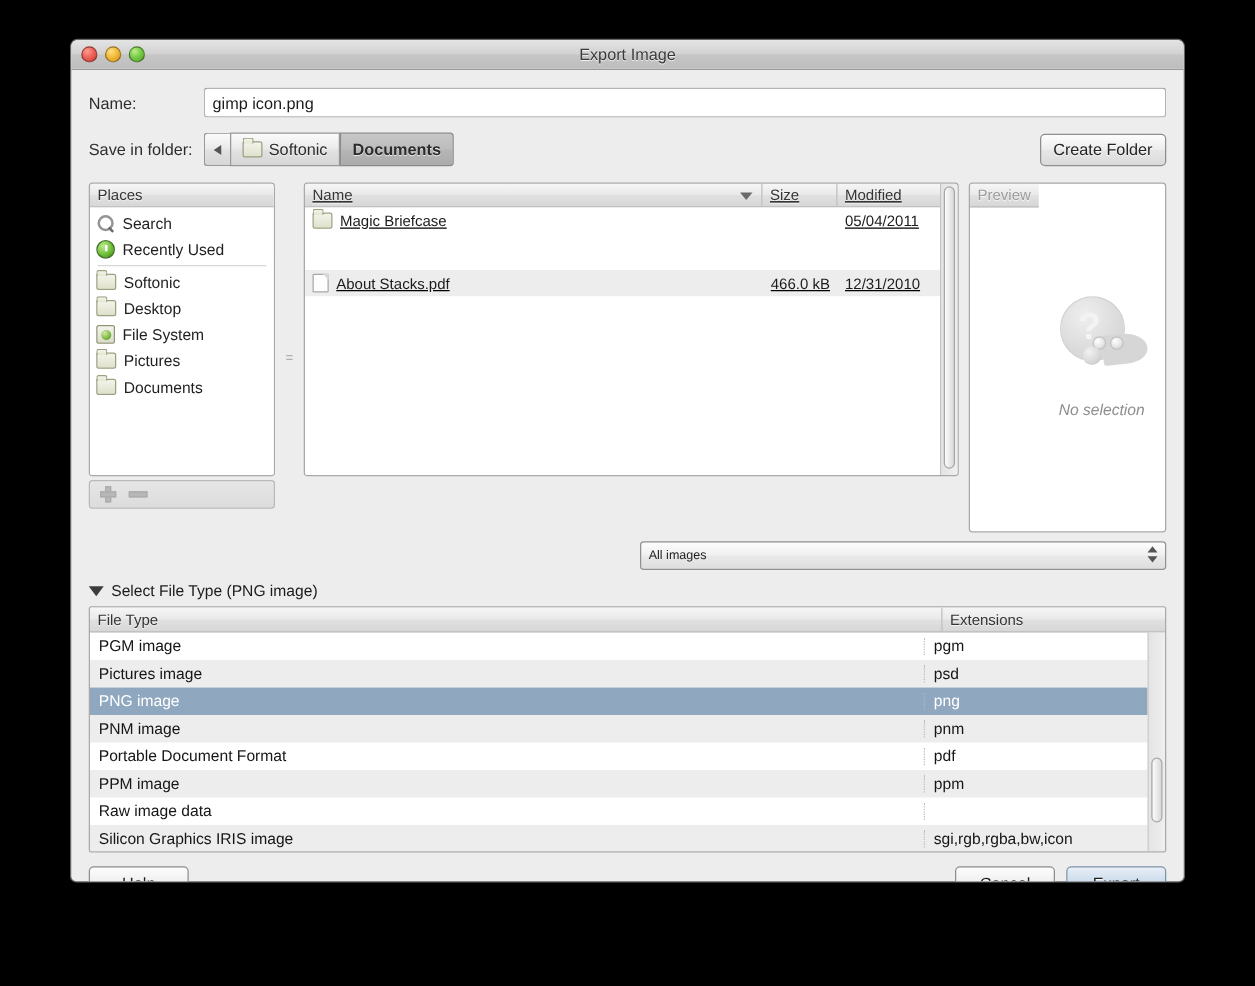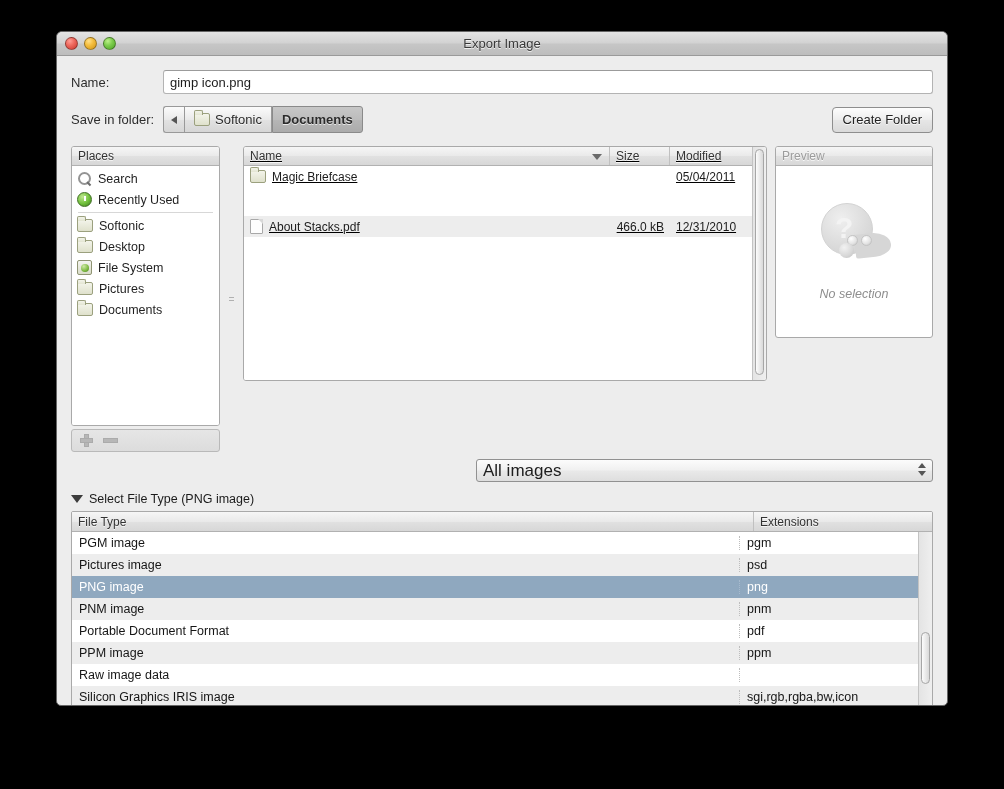--- a/index.html
+++ b/index.html
@@ -129,21 +129,21 @@
   .pane-border {
     background: #fff;
     border: 1px solid #a9a9a9;
     border-radius: 3px;
     overflow: hidden;
   }
 
   
   #places-col { width: 149px; display: flex; flex-direction: column; }
   #places {
-    height: 280px;
+    height: 235px;
     display: flex; flex-direction: column;
   }
   .col-head {
     height: 19px; line-height: 19px;
     padding: 0 6px;
     font-size: 12px; color: #333;
     background: linear-gradient(to bottom, #f6f6f6 0%, #e9e9e9 50%, #e1e1e1 51%, #d7d7d7 100%);
     border-bottom: 1px solid #b1b1b1;
     text-shadow: 0 1px 0 rgba(255,255,255,.75);
   }
@@ -245,23 +245,23 @@
   .vthumb {
     position: absolute; left: 2px; right: 2px;
     background: linear-gradient(to right, #fcfcfc, #d9d9d9);
     border: 1px solid #a6a6a6;
     border-radius: 5px;
   }
 
   
   #preview-col { width: 158px; }
   #preview {
-    height: 192px;
+    height: 280px;
     background: #fff;
-    display: flex; flex-direction: column;
+    display: flex; flex-direction: row;
   }
   #preview-head {
     height: 19px; line-height: 19px; padding: 0 6px;
     font-size: 12px; color: #9c9c9c;
     background: linear-gradient(to bottom, #f6f6f6 0%, #e9e9e9 50%, #e1e1e1 51%, #d7d7d7 100%);
     border-bottom: 1px solid #b1b1b1;
     text-shadow: 0 1px 0 rgba(255,255,255,.8);
   }
   #preview-body {
     flex: 1; display: flex; flex-direction: column;
@@ -276,25 +276,26 @@
   }
   #grip span { width: 5px; height: 1px; background: #b0b0b0; }
 
   
   #filter-row { display: flex; margin-top: 7px; align-items: center; }
   #filter-spacer { width: 405px; }
   #filter-combo {
     flex: 1; height: 23px;
     display: flex; align-items: center;
     padding: 0 6px;
-    font-size: 17px; color: #1d1d1d;
+    font-size: 10px; color: #1d1d1d;
     background: linear-gradient(to bottom, #fcfcfc 0%, #f0f0f0 48%, #e9e9e9 52%, #dedede 100%);
     border: 1px solid #919191;
     border-radius: 3px;
     position: relative;
+    margin-left: 36px;
   }
   .spin {
     position: absolute; right: 6px; top: 3px;
     display: flex; flex-direction: column; gap: 3px;
   }
   .spin i { display: block; width: 0; height: 0; }
   .spin .up   { border-left: 4px solid transparent; border-right: 4px solid transparent; border-bottom: 5px solid #555; }
   .spin .down { border-left: 4px solid transparent; border-right: 4px solid transparent; border-top: 5px solid #555; }
 
   

